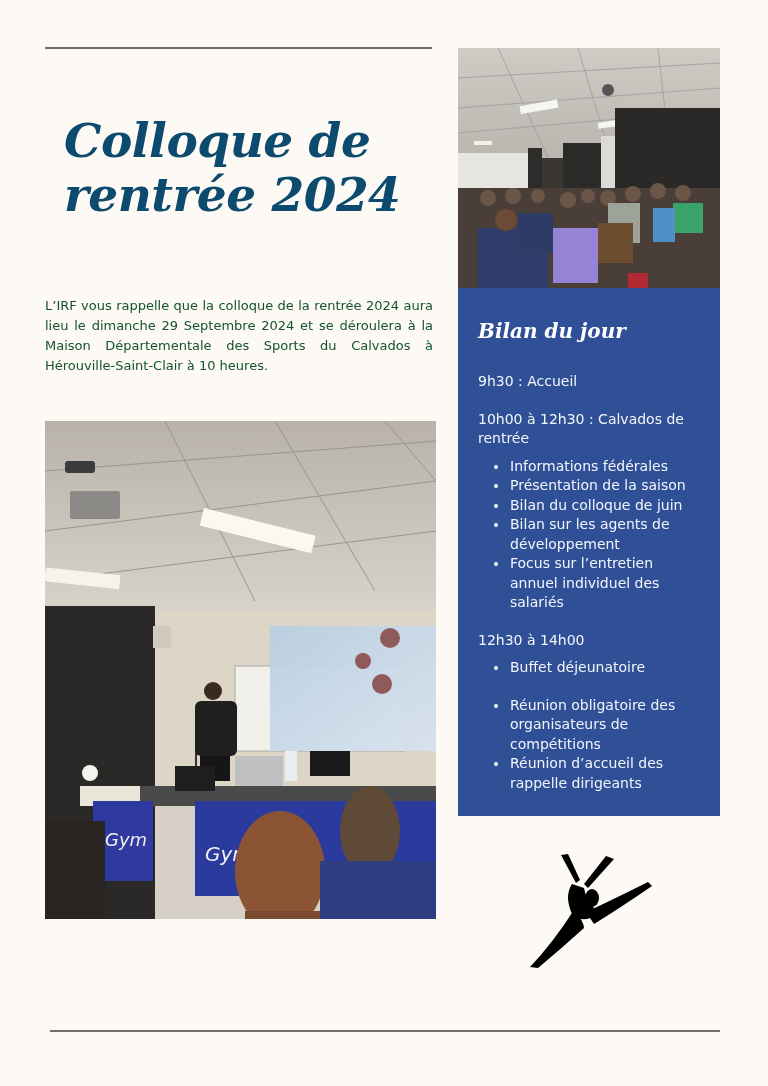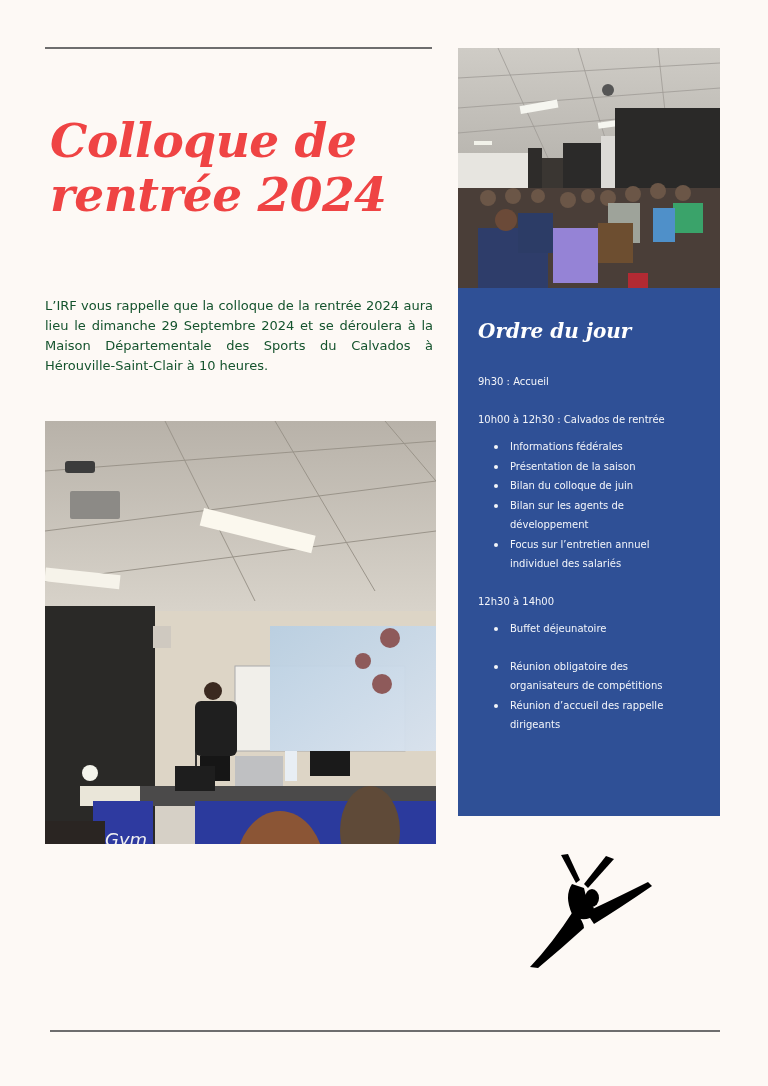--- a/index.html
+++ b/index.html
@@ -7,45 +7,45 @@
       width: 768px; height: 1086px; position: relative; overflow: hidden;
       background: #fdf9f5;
       font-family: "DejaVu Sans", sans-serif;
       color: #111;
     }
     .rule { position: absolute; height: 2px; background: #6e6e6e; }
     .rule.top { left: 45px; top: 47px; width: 387px; }
     .rule.bottom { left: 50px; top: 1030px; width: 670px; }
 
     .title {
-      position: absolute; left: 50px; top: 114px; width: 390px;
+      position: absolute; left: 64px; top: 114px; width: 390px;
       font-family: "DejaVu Serif", serif; font-style: italic; font-weight: bold;
-      font-size: 47px; line-height: 54px; color: #ef4444; margin: 0;
+      font-size: 47px; line-height: 54px; color: #0c4a6e; margin: 0;
       letter-spacing: -0.5px;
     }
     .intro {
       position: absolute; left: 45px; top: 296px; width: 388px;
       font-size: 13px; line-height: 20px; text-align: justify; color: #14532d;
       margin: 0;
     }
 
     .photo { position: absolute; overflow: hidden; }
     .photo.audience { left: 458px; top: 48px; width: 262px; height: 240px; }
-    .photo.speaker { left: 45px; top: 421px; width: 391px; height: 423px; }
+    .photo.speaker { left: 45px; top: 421px; width: 391px; height: 498px; }
 
     .agenda {
       position: absolute; left: 458px; top: 288px; width: 262px; height: 528px;
       background: #2f5096; color: #f3f5fa; box-sizing: border-box;
       padding: 28px 18px 0 20px;
     }
     .agenda h2 {
       margin: 0 0 26px 0; font-family: "DejaVu Serif", serif; font-style: italic;
       font-weight: bold; font-size: 20px; color: #ffffff; line-height: 30px;
     }
-    .agenda .slot { margin: 0 0 18px 0; font-size: 10px; line-height: 19.5px; }
+    .agenda .slot { margin: 0 0 18px 0; font-size: 14px; line-height: 19.5px; }
     .agenda .slot-time { display: block; }
     .agenda ul { margin: 8px; padding: 0 0 0 24px; list-style: none; }
     .agenda li { position: relative; }
     .agenda li::before {
       content: ""; position: absolute; left: -16px; top: 8px;
       width: 4px; height: 4px; border-radius: 50%; background: #f3f5fa;
     }
 
     .gymnast { position: absolute; left: 528px; top: 850px; width: 124px; height: 120px; }
   </style>
@@ -103,21 +103,21 @@
     <rect x="20" y="180" width="70" height="60" fill="#2e3d6a"></rect>
     <circle cx="48" cy="172" r="11" fill="#6b4a38"></circle>
     <rect x="95" y="180" width="45" height="55" fill="#9583d6"></rect>
     <rect x="60" y="165" width="35" height="40" fill="#2c3c66"></rect>
     <rect x="170" y="225" width="20" height="15" fill="#b22a33"></rect>
     <rect x="140" y="175" width="35" height="40" fill="#6d4e30"></rect>
   </svg>
 </div>
 
 <div class="agenda">
-  <h2>Ordre du jour</h2>
+  <h2>Bilan du jour</h2>
 
   <div class="slot">
     <span class="slot-time">9h30 : Accueil</span>
   </div>
 
   <div class="slot">
     <span class="slot-time">10h00 à 12h30 : Calvados de rentrée</span>
     <ul>
       <li>Informations fédérales</li>
       <li>Présentation de la saison</li>

